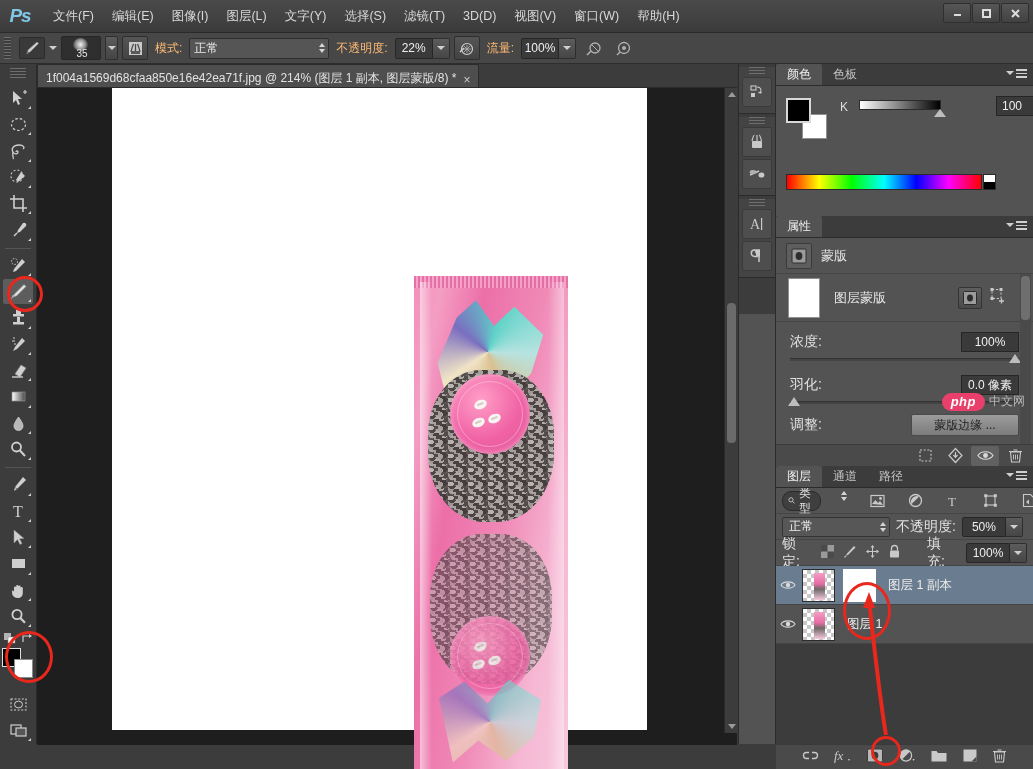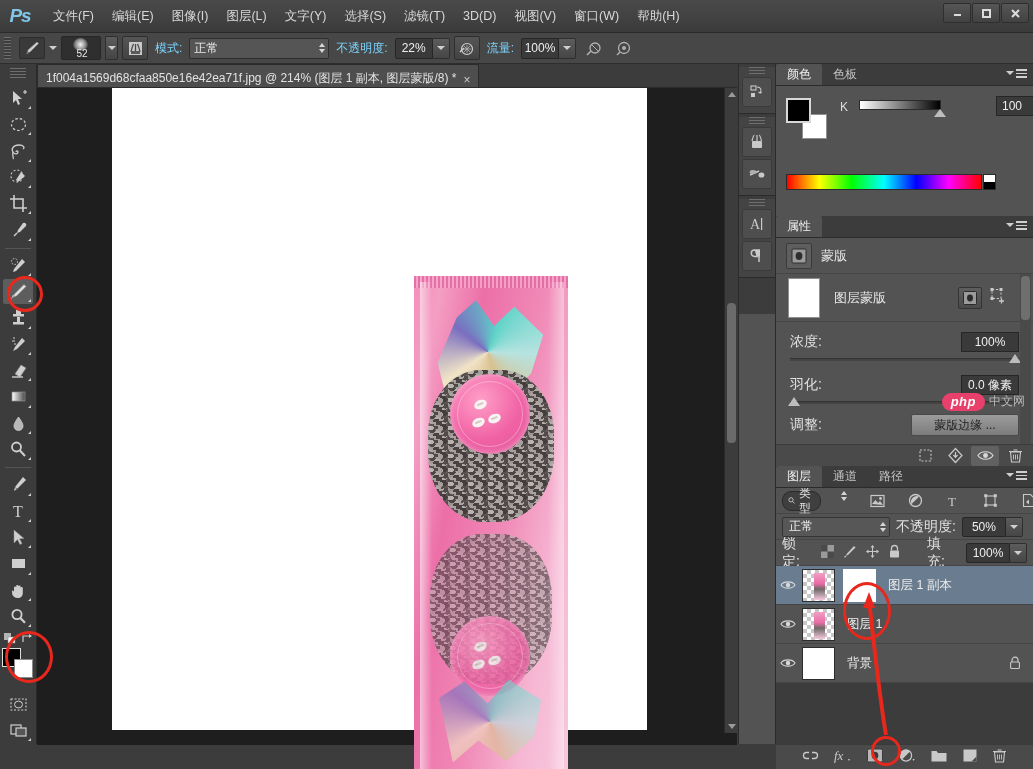--- a/index.html
+++ b/index.html
@@ -42,21 +42,21 @@
 
   
   .optionsbar {
     position: absolute; left: 0; top: 33px; width: 1033px; height: 31px;
     background: #474747; border-bottom: 1px solid #2d2d2d;
     display: flex; align-items: center; padding-left: 4px; gap: 4px;
   }
   .grip { width: 7px; height: 22px;
     background: repeating-linear-gradient(to bottom,#6e6e6e 0 1px,#3c3c3c 1px 3px);
     margin-right: 4px; }
-  .ob-label { color: #7dd3fc; font-size: 12px; padding: 0 3px; }
+  .ob-label { color: #fdba74; font-size: 12px; padding: 0 3px; }
   .tool-thumb {
     width: 26px; height: 22px; background: #3a3a3a; border: 1px solid #2b2b2b;
     display: flex; align-items: center; justify-content: center; border-radius: 2px;
   }
   .mini-arrow { width: 0; height: 0; border-left: 4px solid transparent;
     border-right: 4px solid transparent; border-top: 4px solid #cfcfcf; }
   .brushpreview {
     width: 40px; height: 24px; background: #2f2f2f; border: 1px solid #262626;
     position: relative; border-radius: 2px;
   }
@@ -428,21 +428,21 @@
     <div class="grip"></div>
     <div class="tool-thumb">
       <svg width="18" height="18" viewBox="0 0 18 18">
         <path d="M14 3 L15.5 4.5 L7 13 L4.5 13.5 L5 11 Z" fill="#cfcfcf" stroke="#8a8a8a" stroke-width=".6"></path>
         <path d="M4.5 13.5 L3 15 L5.5 14.5 Z" fill="#9a9a9a"></path>
       </svg>
     </div>
     <div class="mini-arrow"></div>
     <div class="brushpreview">
       <div class="brushdot"></div>
-      <div class="brushnum">52</div>
+      <div class="brushnum">35</div>
     </div>
     <div class="sm-btn">
         <div class="mini-arrow"></div>
       </div>
     <div class="icon-btn">
       <svg width="17" height="17" viewBox="0 0 17 17">
         <rect x="2" y="2" width="13" height="13" fill="#c9c9c9"></rect>
         <path d="M4 12 C5 7 6 5 6.5 4 M8.5 12 C8.5 7 8.5 5 8.5 4 M13 12 C12 7 11 5 10.5 4" stroke="#4a4a4a" stroke-width="1.3" fill="none"></path>
         <rect x="4" y="11" width="9" height="3" fill="#5a5a5a"></rect>
       </svg>
@@ -1034,36 +1034,20 @@
               <path d="M1 6 C3.5 1.8 12.5 1.8 15 6 C12.5 10.2 3.5 10.2 1 6Z" fill="none" stroke="#d8d8d8" stroke-width="1.1"></path>
               <circle cx="8" cy="6" r="2.2" fill="#d8d8d8"></circle>
             </svg>
         </div>
         <div class="layer-thumb">
             <div class="thumb-pkg"></div>
           </div>
         <div class="layer-name">图层 1</div>
       </div>
 
-      <div class="layer">
-        <div class="eye">
-          <svg width="16" height="12" viewBox="0 0 16 12">
-              <path d="M1 6 C3.5 1.8 12.5 1.8 15 6 C12.5 10.2 3.5 10.2 1 6Z" fill="none" stroke="#d8d8d8" stroke-width="1.1"></path>
-              <circle cx="8" cy="6" r="2.2" fill="#d8d8d8"></circle>
-            </svg>
-        </div>
-        <div class="layer-thumb whitefill"></div>
-        <div class="layer-name">背景</div>
-        <div class="lock-ic">
-          <svg width="12" height="14" viewBox="0 0 12 14">
-              <path d="M3 6 V4.2 a3 3 0 016 0 V6" fill="none" stroke="#c9c9c9" stroke-width="1.2"></path>
-              <rect x="1.6" y="6" width="8.8" height="6.5" rx="1" fill="none" stroke="#c9c9c9" stroke-width="1.1"></rect>
-            </svg>
-        </div>
-      </div>
     </div>
 
     <div class="watermark" style="position:absolute; right:8px; bottom:30px;">
       <span class="php-pill">php</span>
       <span class="php-cn">中文网</span>
     </div>
 
     <div class="layers-footer" style="position:absolute; left:0; right:0; bottom:0;">
       <div>
         <svg width="17" height="13" viewBox="0 0 17 13">

